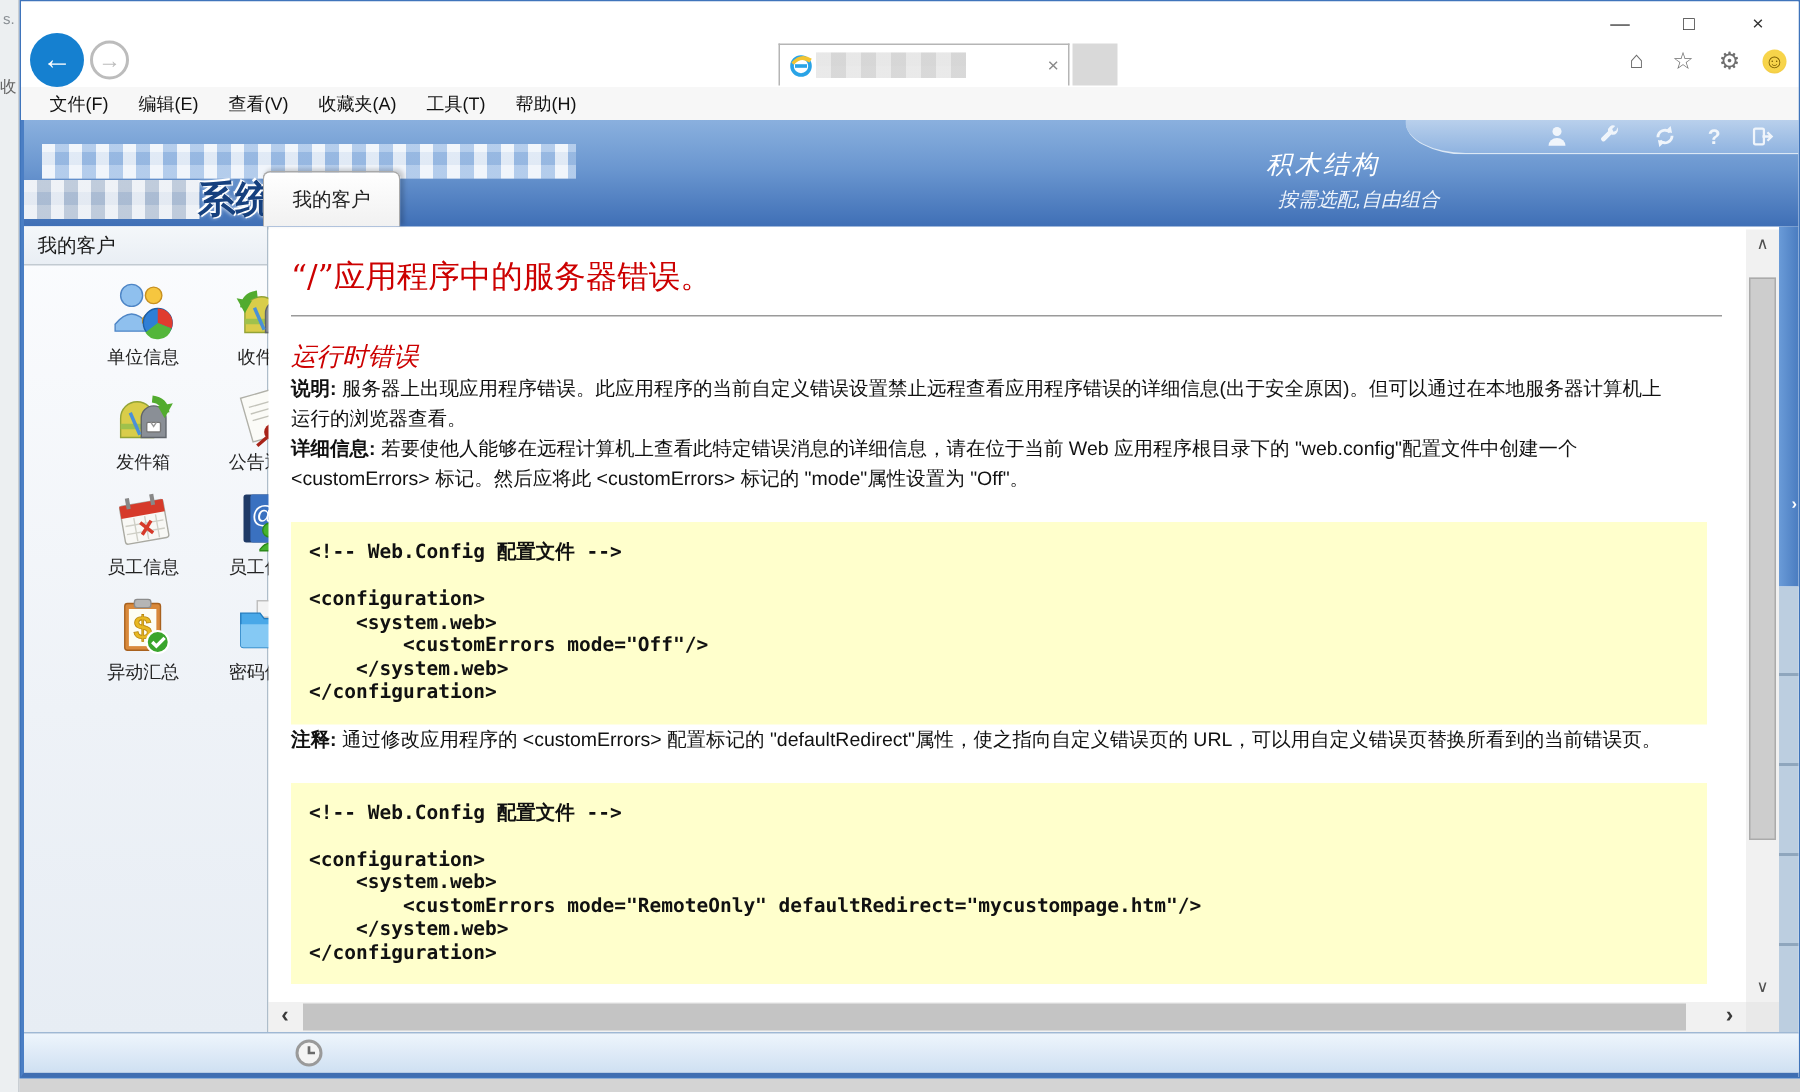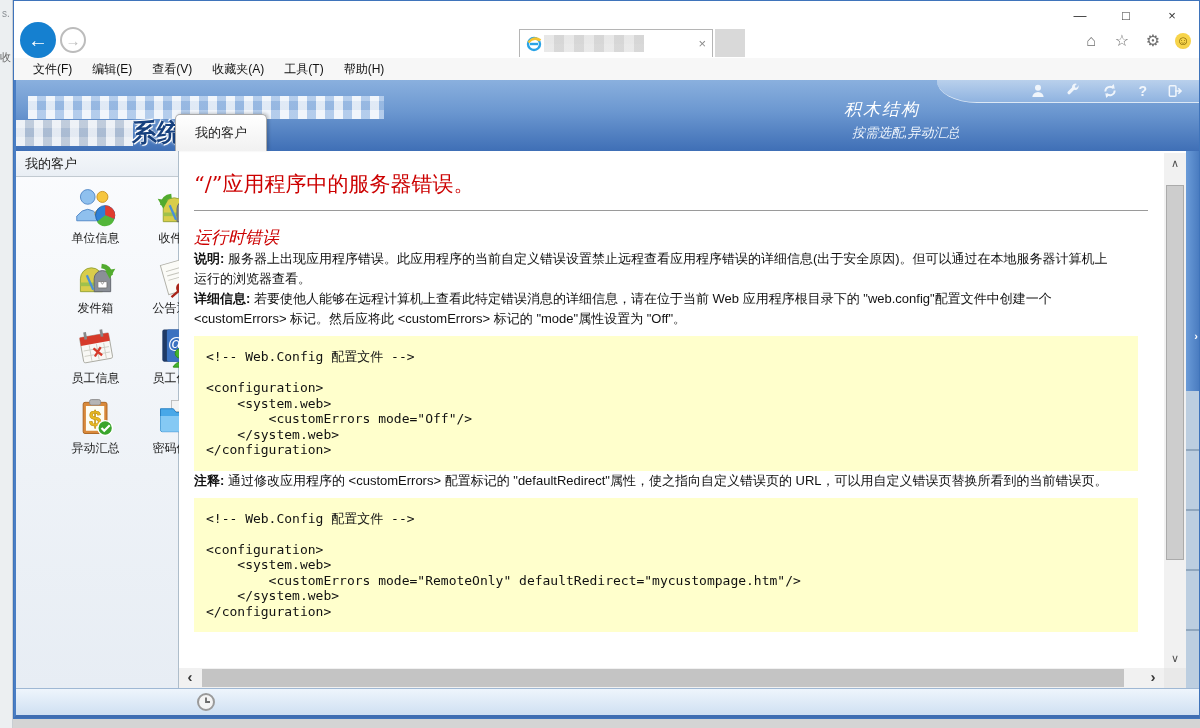--- a/index.html
+++ b/index.html
@@ -96,23 +96,23 @@
   .side-label { font-size:12px; color:#222; margin-top:1px; white-space:nowrap; }
 
   .content { position:absolute; left:163px; top:73px; width:985px; height:515px; background:#fff;
     overflow:hidden; padding:14px 14px 0 15px; }
   .err-title { font-family:"DejaVu Serif", serif; font-size:21px; color:#cc0000; margin-top:3px; }
   .err-hr { border:none; border-top:1px solid #9a9a9a; margin:12px 2px 0 0; }
   .err-subtitle { font-family:"DejaVu Serif", serif; font-style:italic; font-size:17px;
     color:#cc0000; margin-top:15px; font-weight:normal; }
   .err-para { font-size:13px; color:#111; line-height:20px; padding-right:30px; }
   .err-para b { font-weight:bold; }
-  .code-block { background:#ffffcc; margin-top:7px; margin-right:12px; padding:13px 12px;
+  .code-block { background:#ffffcc; margin-top:19px; margin-right:12px; padding:13px 12px;
     font-family:"DejaVu Sans Mono", monospace; font-size:13px; line-height:15.5px; color:#111;
-    white-space:pre; }
+    white-space:pre;font-weight:bold; }
 
   
   .vscroll { position:absolute; right:13px; top:73px; width:22px; height:515px; background:#f1f1f1; }
   .v-btn { position:absolute; left:0; width:22px; height:20px; color:#505050; font-size:11px;
     text-align:center; line-height:20px; }
   .v-thumb { position:absolute; left:2px; top:32px; width:18px; height:375px; background:#cdcdcd;
     border:1px solid #ababab; }
   .hscroll { position:absolute; left:163px; top:588px; width:985px; height:20px; background:#f1f1f1; }
   .h-btn { position:absolute; top:0; width:22px; height:20px; color:#3a3a3a; font-size:15px;
     text-align:center; line-height:18px; font-weight:bold; }
@@ -185,21 +185,21 @@
     <span class="menu-item">帮助(H)</span>
   </div>
 
   <div class="app">
 
     <div class="app-header">
       <div class="mosaic-blue1"></div>
       <div class="mosaic-blue2"></div>
       <div class="logo-suffix">系统</div>
       <div class="slogan-title">积木结构</div>
-      <div class="slogan-sub">按需选配,异动汇总</div>
+      <div class="slogan-sub">按需选配,自由组合</div>
       <div class="swoosh">
         <svg class="hdr-ico" viewBox="0 0 16 17">
           <circle cx="8" cy="5" r="3.2" fill="#f0f5fb"></circle>
           <path d="M2 15 a6 5.5 0 0 1 12 0 z" fill="#f0f5fb"></path>
         </svg>
         <svg class="hdr-ico" viewBox="0 0 16 17">
           <path d="M12.5 2 a3.6 3.6 0 0 1-4.3 5.1 L4 11.4 a1.7 1.7 0 1 1-2.4-2.4 L5.9 4.8 A3.6 3.6 0 0 1 11 1 L8.8 3.2 l1 2 2-1 z" fill="#f0f5fb"></path>
         </svg>
         <svg class="hdr-ico" viewBox="0 0 16 17">
           <path d="M3 9 a5 5 0 0 1 8.5-3.5" fill="none" stroke="#f0f5fb" stroke-width="2"></path>

